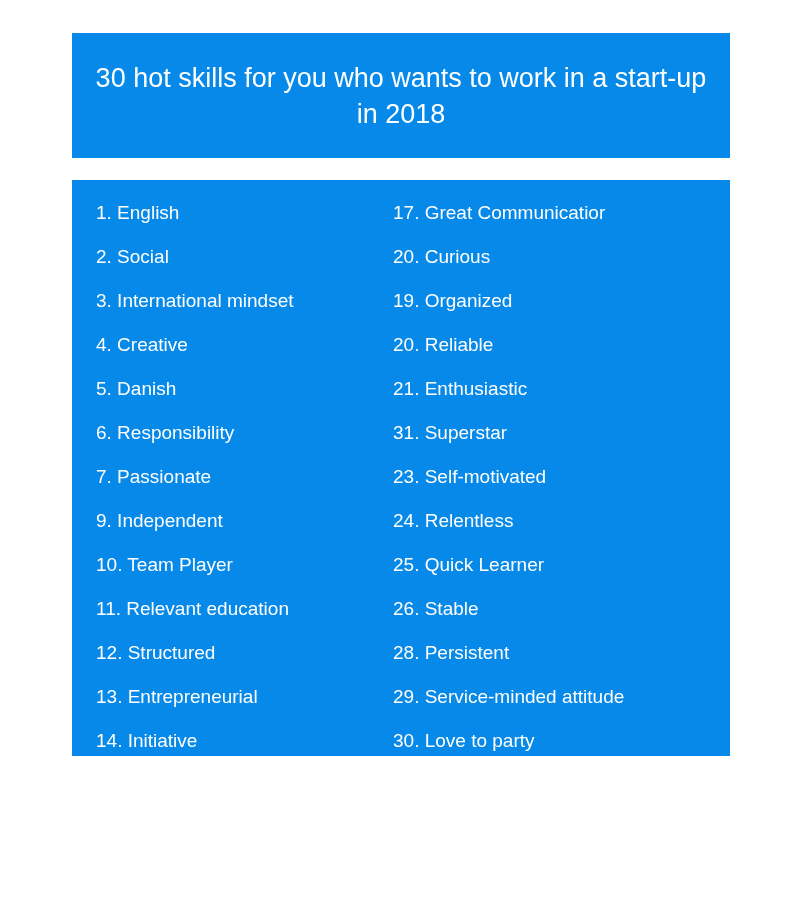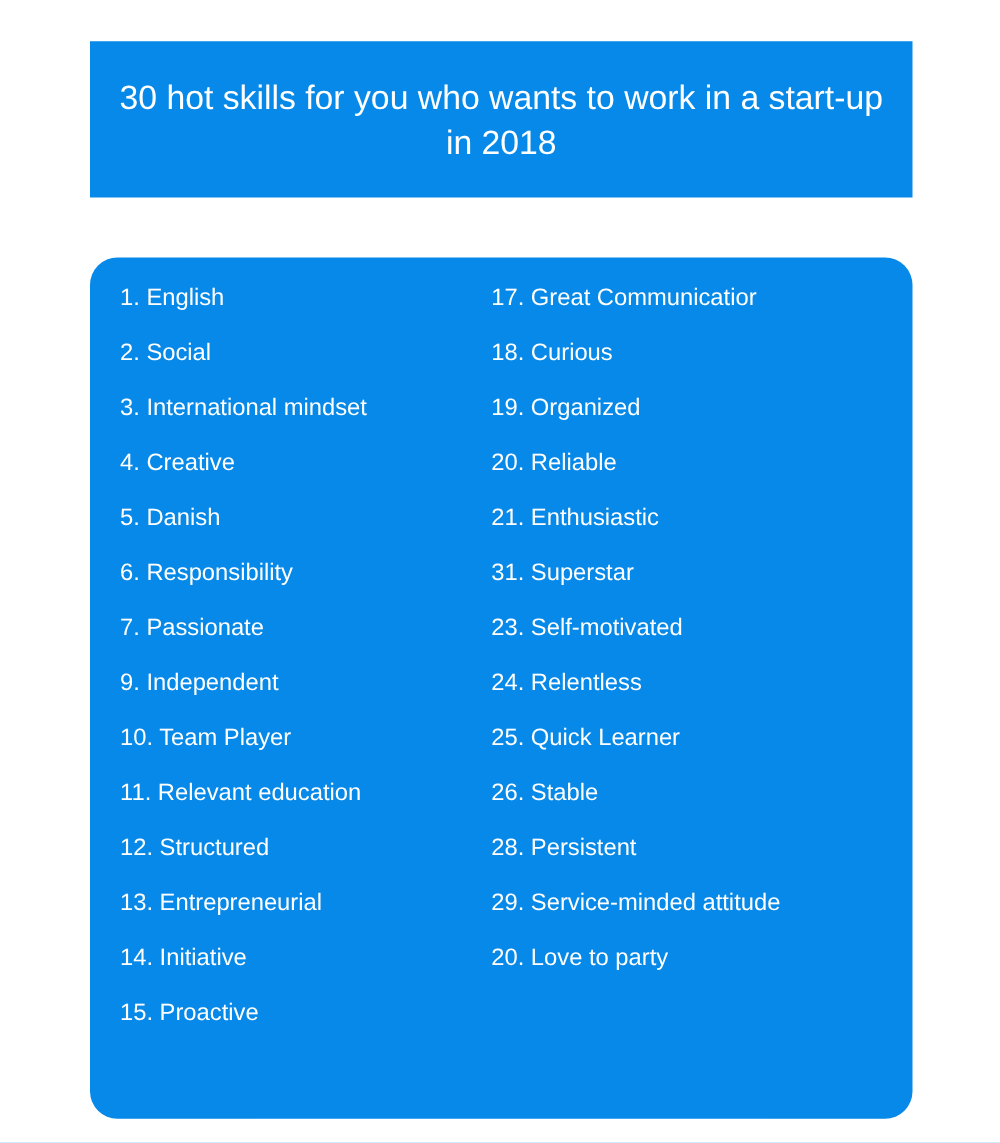--- a/index.html
+++ b/index.html
@@ -29,26 +29,25 @@
   .header-card h1{
     color:var(--text-white);
     font-size:27px;
     font-weight:400;
     line-height:36px;
     text-align:center;
     max-width:620px;
   }
   .skills-card{
     position:absolute;
-    left:72px;top:206px;
-    width:658px;height:689px;
+    left:72px;top:180px;
+    width:658px;height:576px;
     background:var(--card-blue);
     padding:11px 0 0 24px;
     display:flex;
-    border-radius:22px;
   }
   .skills-col{
     list-style:none;
   }
   .skills-col.left{width:297px;flex:0 0 297px;}
   .skills-col.right{flex:1;}
   .skills-col li{
     height:44px;
     line-height:44px;
     font-size:19px;
@@ -78,28 +77,28 @@
         <li>9. Independent</li>
         <li>10. Team Player</li>
         <li>11. Relevant education</li>
         <li>12. Structured</li>
         <li>13. Entrepreneurial</li>
         <li>14. Initiative</li>
         <li>15. Proactive</li>
       </ul>
     <ul class="skills-col right">
         <li>17. Great Communicatior</li>
-        <li>18. Curious</li>
+        <li>20. Curious</li>
         <li>19. Organized</li>
         <li>20. Reliable</li>
         <li>21. Enthusiastic</li>
         <li>31. Superstar</li>
         <li>23. Self-motivated</li>
         <li>24. Relentless</li>
         <li>25. Quick Learner</li>
         <li>26. Stable</li>
         <li>28. Persistent</li>
         <li>29. Service-minded attitude</li>
-        <li>20. Love to party</li>
+        <li>30. Love to party</li>
       </ul>
   </div>
 
 </div>
 
 </body></html>

